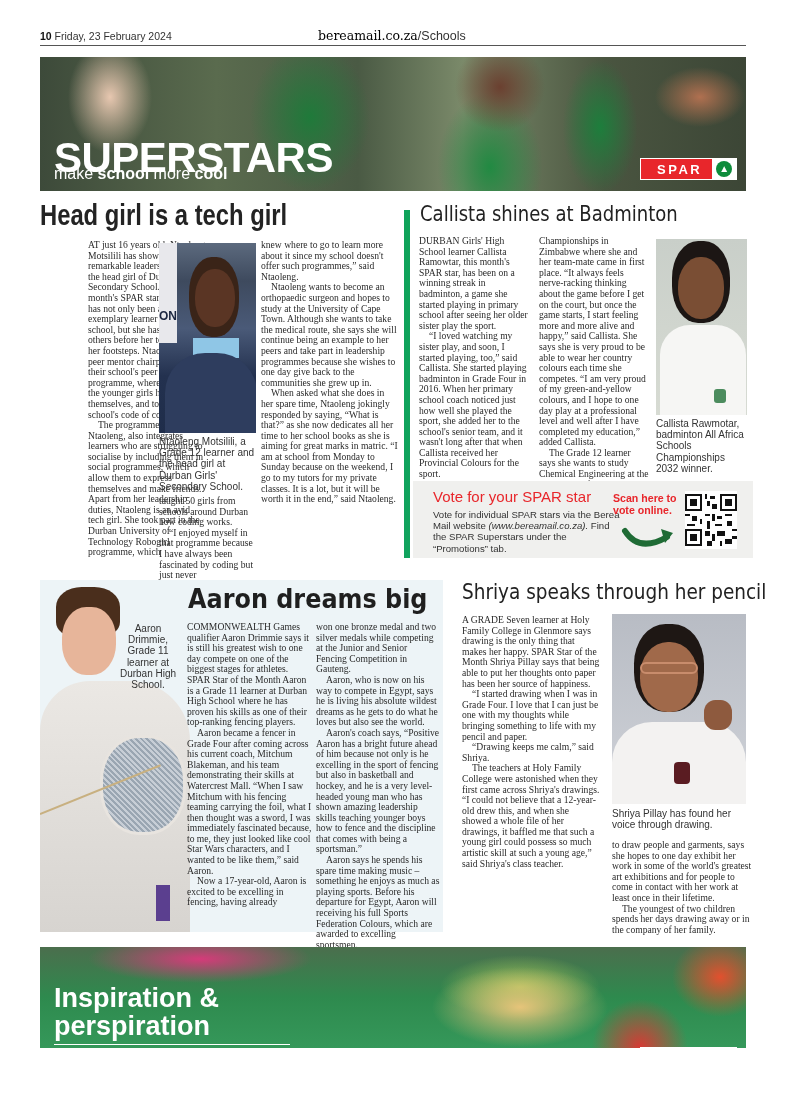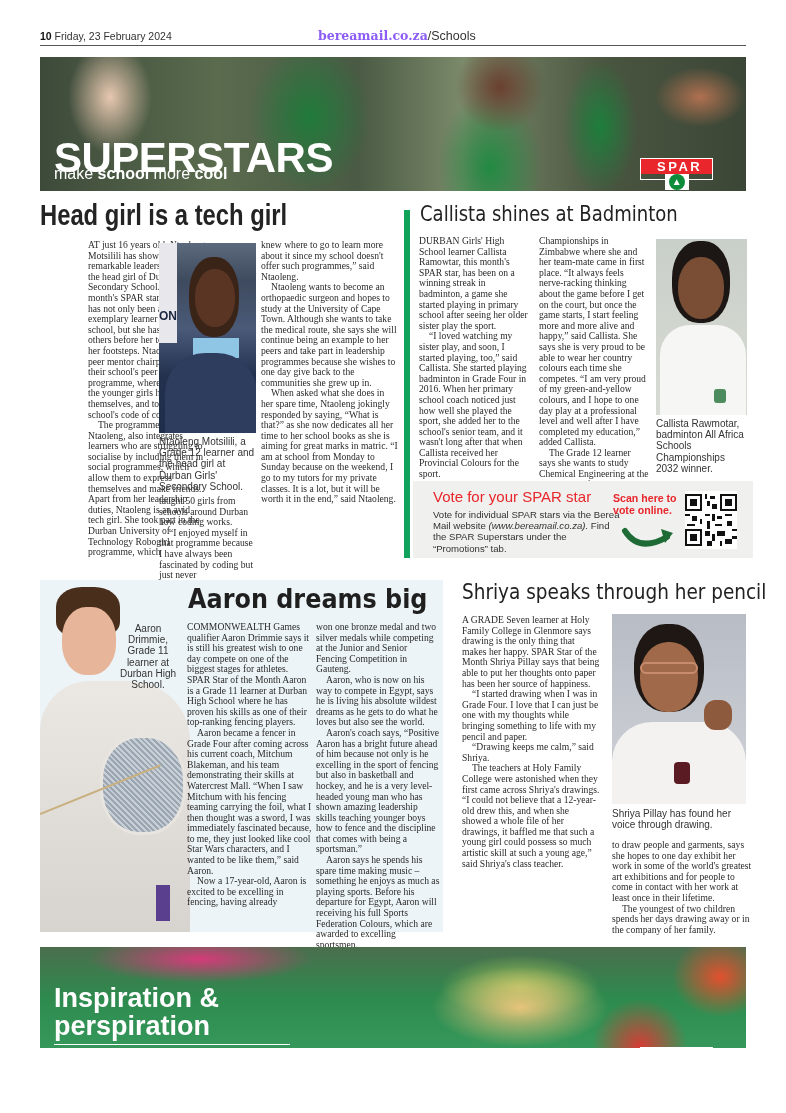--- a/index.html
+++ b/index.html
@@ -6,39 +6,39 @@
   html, body { width: 786px; height: 1113px; background: #ffffff; overflow: hidden; }
   body { position: relative; font-family: "Liberation Serif", serif; color: #222; }
 
   .abs { position: absolute; }
 
   
   .folio { left: 40px; top: 30px; width: 706px; height: 16px; border-bottom: 1px solid #555; }
   .folio-left { position: absolute; left: 0; top: 0; font-family: "Liberation Sans", sans-serif; font-size: 10.5px; color: #333; }
   .folio-left b { font-weight: bold; color: #111; }
   .folio-right { position: absolute; left: 278px; top: -2px; font-size: 13px; color: #333; }
-  .folio-right .site { font-family: "DejaVu Serif", serif; font-weight: bold; font-size: 12.5px; color: #8b5cf6; }
+  .folio-right .site { font-family: "DejaVu Serif", serif; font-weight: normal; font-size: 12.5px; color: #000000; }
   .folio-right .section { font-family: "Liberation Sans", sans-serif; font-size: 12.5px; }
 
   
   .hero { left: 40px; top: 57px; width: 706px; height: 134px; overflow: hidden;
     background:
       radial-gradient(ellipse 60px 80px at 70px 40px, #e7c7b0 0%, rgba(231,199,176,0) 70%),
       radial-gradient(ellipse 80px 100px at 270px 60px, #1f7a3a 0%, rgba(31,122,58,0) 75%),
       radial-gradient(ellipse 60px 60px at 460px 30px, #6b4030 0%, rgba(107,64,48,0) 75%),
       radial-gradient(ellipse 70px 100px at 450px 110px, #218a42 0%, rgba(33,138,66,0) 75%),
       radial-gradient(ellipse 50px 90px at 560px 70px, #1d7e3c 0%, rgba(29,126,60,0) 75%),
       radial-gradient(ellipse 60px 40px at 660px 40px, #b07050 0%, rgba(176,112,80,0) 75%),
       linear-gradient(90deg, #3d4a3a 0%, #5a6b4e 25%, #4a5a44 45%, #7b8a6a 60%, #4a5540 80%, #3c4636 100%);
   }
   .hero-title { position: absolute; left: 14px; top: 80px; font-family: "Liberation Sans", sans-serif; font-weight: bold; font-size: 42px; color: #fff; letter-spacing: -0.5px; line-height: 1; }
   .hero-sub { position: absolute; left: 14px; top: 109px; font-family: "Liberation Sans", sans-serif; font-size: 16px; color: #fff; line-height: 1; }
   .hero-sub b { font-weight: bold; }
 
-  .spar-logo { position: absolute; display: flex; align-items: center; height: 22px; border: 1px solid #fff; flex-direction: column; }
+  .spar-logo { position: absolute; display: flex; align-items: center; height: 22px; border: 1px solid #fff; }
   .spar-logo .spar-word { background: #e8262b; color: #fff; font-family: "Liberation Sans", sans-serif; font-weight: bold; letter-spacing: 2.5px; font-size: 13px; height: 100%; display: flex; align-items: center; padding: 0 10px 0 16px; }
   .spar-logo .spar-tree { background: #fff; width: 24px; height: 100%; display: flex; align-items: center; justify-content: center; }
   .spar-logo .spar-tree span { width: 16px; height: 16px; border-radius: 50%; background: #0d8c3b; display: flex; align-items: center; justify-content: center; color: #fff; font-size: 10px; line-height: 1; }
 
   
   .hl-condensed { font-family: "Liberation Sans", sans-serif; font-weight: bold; color: #232323; transform-origin: left top; white-space: nowrap; }
   .hl-sans { font-family: "DejaVu Sans", sans-serif; color: #222; white-space: nowrap; }
 
   
   .col { font-size: 9.6px; line-height: 10.6px; color: #2a2a2a; text-align: left; }

